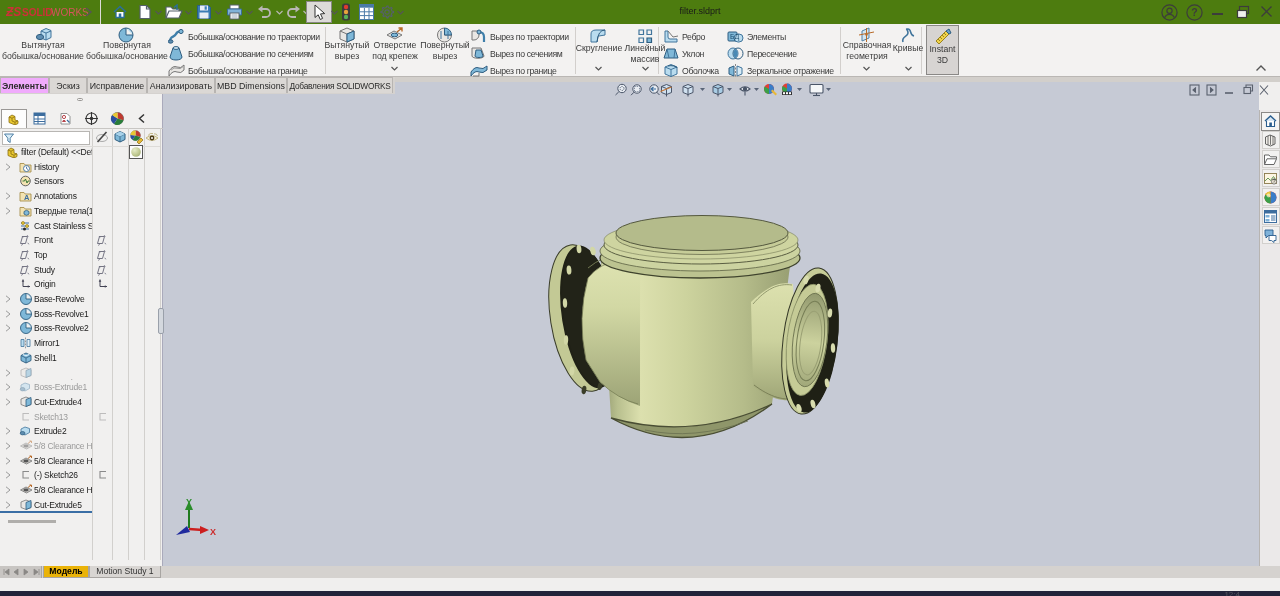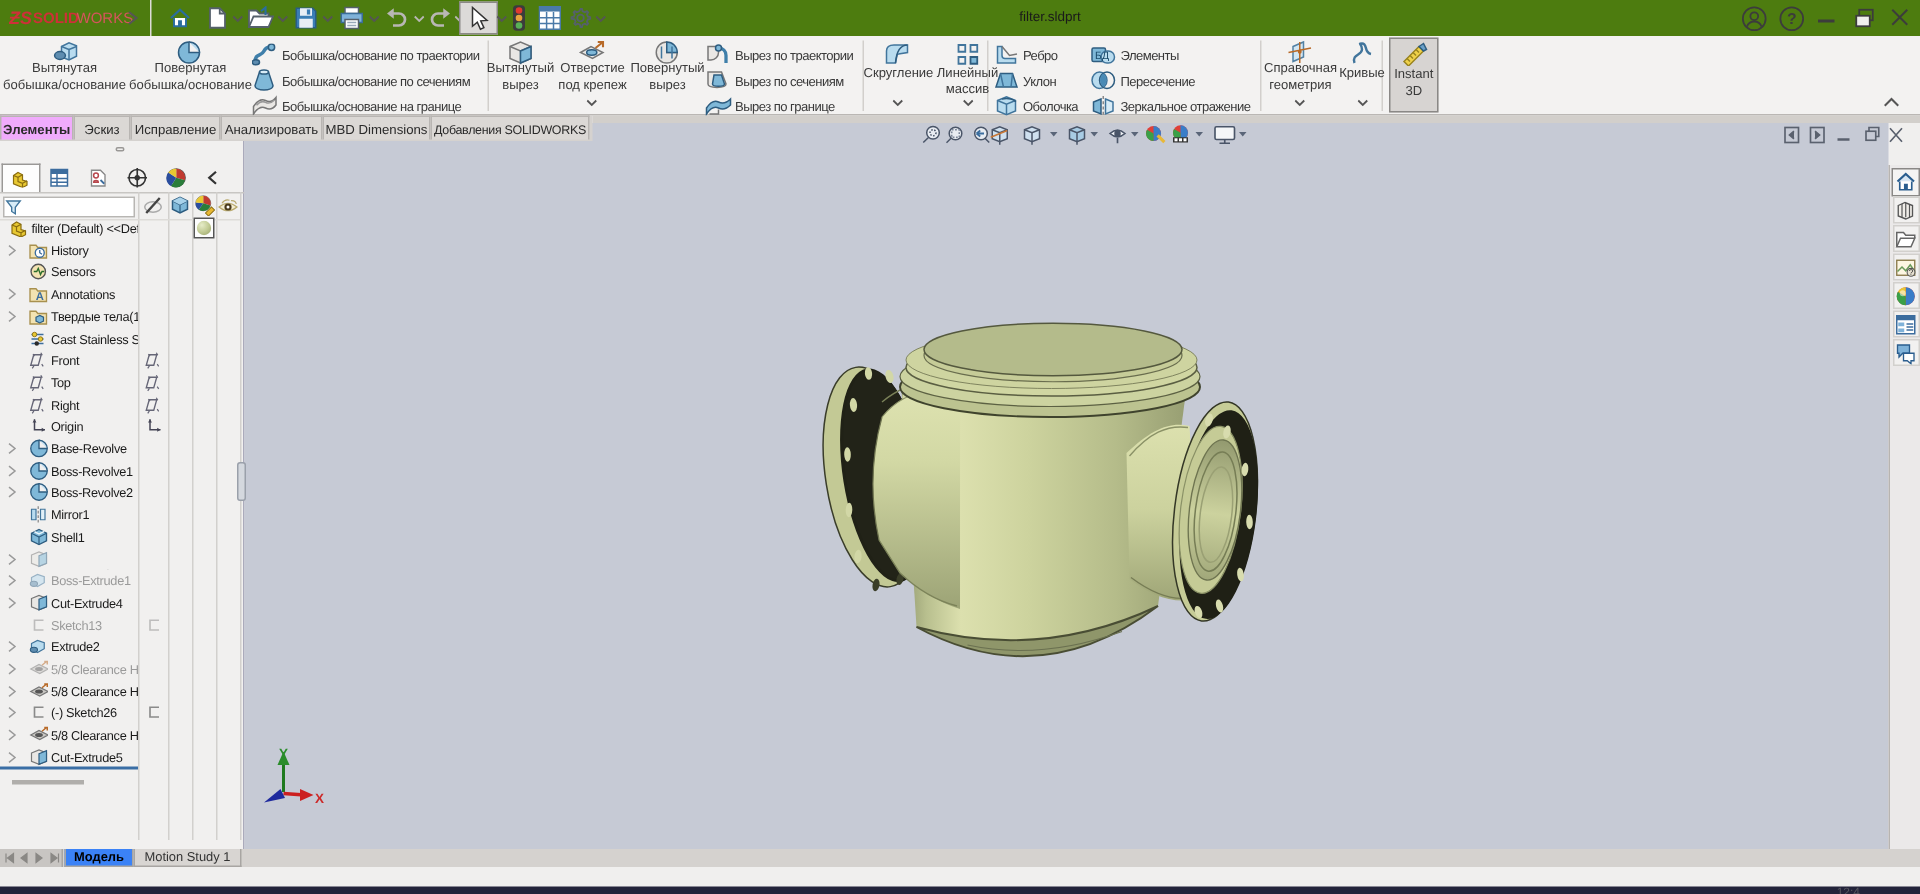--- a/index.html
+++ b/index.html
@@ -550,21 +550,21 @@
           </svg>
           <span class="abs" style="left:34px;top:1px;">Top</span>
         </div>
     <svg class="abs" style="left:96px;top:168.6px;" width="13" height="13" viewBox="0 0 13 13">
           <use href="#sym-plane"></use>
         </svg>
     <div class="treerow" style="top:167.6px;">
           <svg class="abs" style="left:19px;top:1px;" width="13" height="13" viewBox="0 0 13 13">
             <use href="#sym-plane"></use>
           </svg>
-          <span class="abs" style="left:34px;top:1px;">Right</span>
+          <span class="abs" style="left:34px;top:1px;">Study</span>
         </div>
     <svg class="abs" style="left:96px;top:183.3px;" width="13" height="13" viewBox="0 0 13 13">
           <use href="#sym-origin"></use>
         </svg>
     <div class="treerow" style="top:182.3px;">
           <svg class="abs" style="left:19px;top:1px;" width="13" height="13" viewBox="0 0 13 13">
             <use href="#sym-origin"></use>
           </svg>
           <span class="abs" style="left:34px;top:1px;">Origin</span>
         </div>
@@ -932,19 +932,19 @@
   <div id="bottomtabs">
     <div class="abs" style="left:0;top:0;width:42px;height:12px;background:#c8c5c2;border-right:1px solid #a8a5a2;"></div>
     <svg class="abs" style="left:2px;top:2px;" width="40" height="8" viewBox="0 0 40 8">
       <g stroke="#8a8885" fill="#8a8885" stroke-width="0.8">
         <path d="M2 1 v6 M7 1 L3 4 l4 3z"></path>
           <path d="M16 1 L12 4 l4 3z"></path>
           <path d="M22 1 l4 3 -4 3z"></path>
           <path d="M32 1 l4 3-4 3z M37 1 v6"></path>
       </g>
     </svg>
-    <div class="abs" style="left:43px;top:0;width:46px;height:12px;background:#3b82f6;border:1px solid #a8a5a2;border-top:none;font-size:8.6px;font-weight:bold;text-align:center;line-height:11px;">Модель</div>
+    <div class="abs" style="left:43px;top:0;width:46px;height:12px;background:#eab308;border:1px solid #a8a5a2;border-top:none;font-size:8.6px;font-weight:bold;text-align:center;line-height:11px;">Модель</div>
     <div class="abs" style="left:89px;top:0;width:72px;height:12px;background:#d8d5d2;border:1px solid #a8a5a2;border-top:none;font-size:8.6px;text-align:center;line-height:11px;color:#333;">Motion Study 1</div>
   </div>
   <div id="taskstrip">
       <span style="position:absolute;right:40px;top:-1px;font-size:8px;color:#55555f;">12:4</span>
     </div>
 </div>
 
 </body></html>

